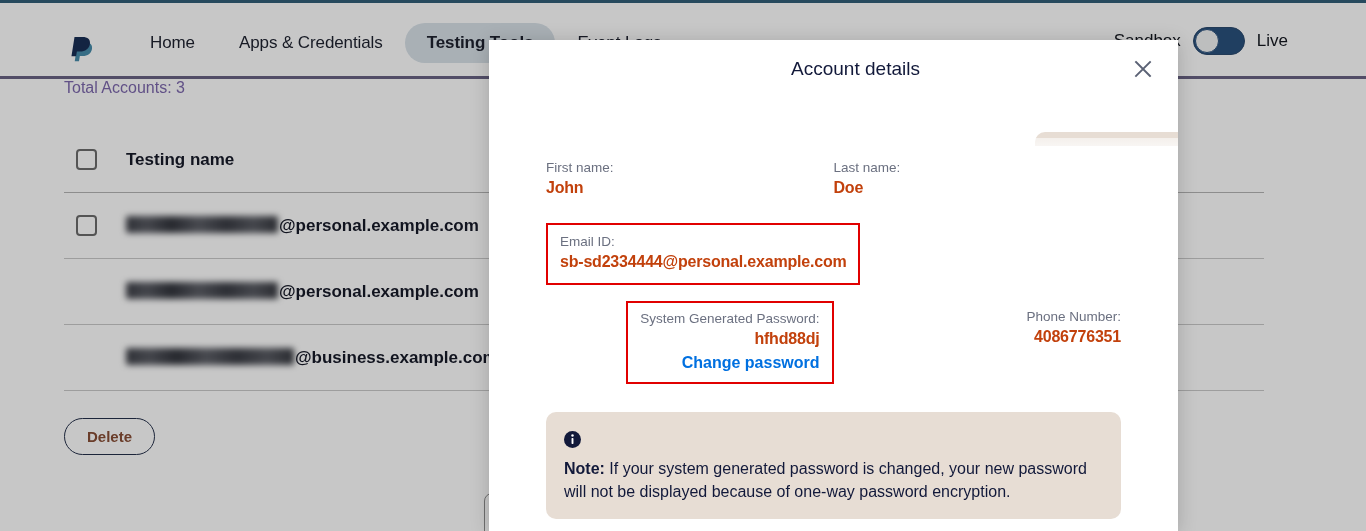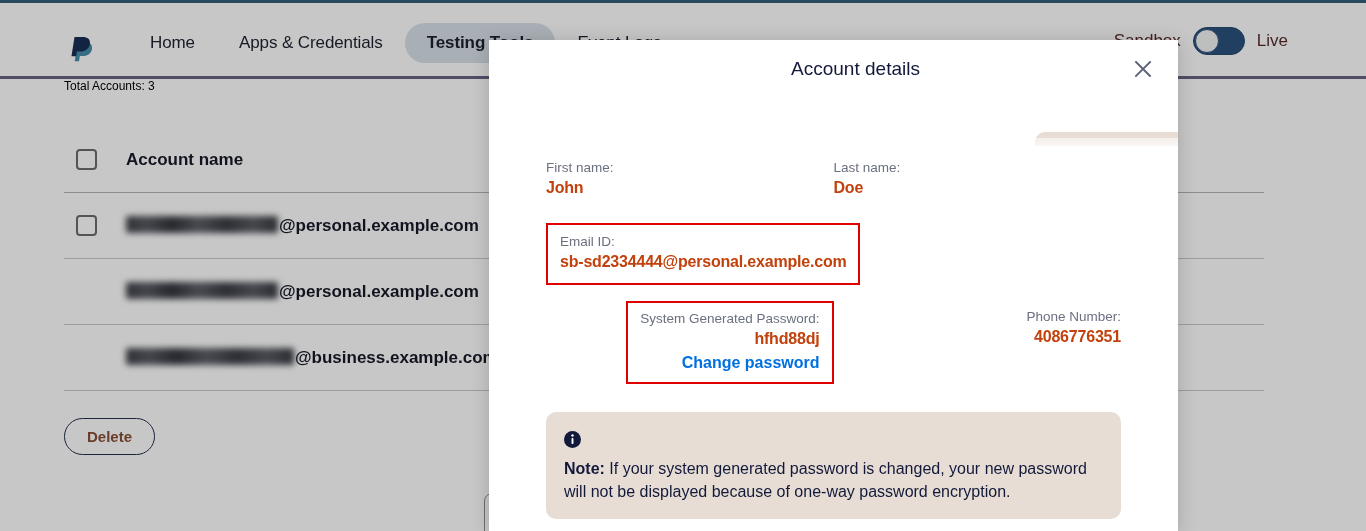--- a/index.html
+++ b/index.html
@@ -25,33 +25,33 @@
     display: flex; align-items: center;
   }
   .pp-logo { position: absolute; left: 68px; top: 26px; width: 30px; height: 34px; }
   .nav-links { position: absolute; left: 128px; top: 20px; display: flex; align-items: center; gap: 0px; }
   .nav-link {
     font-size: 17px; color: #18213f; padding: 10px 22px; border-radius: 22px;
     white-space: nowrap; letter-spacing: -0.1px;
   }
   .nav-link.active { background: #cfe3f3; font-weight: bold; }
   .env-area { position: absolute; right: 78px; top: 24px; display: flex; align-items: center; gap: 12px; }
-  .env-label { font-size: 17px; color: #7f1d1d; }
+  .env-label { font-size: 17px; color: #0f172a; }
   .toggle-track {
     width: 52px; height: 28px; border-radius: 14px; background: #0057b8;
     position: relative; border: 1px solid #0b4f9e;
   }
   .toggle-knob {
     position: absolute; left: 1px; top: 1px; width: 24px; height: 24px;
     border-radius: 50%; background: #f2f3f5; border: 1px solid #0057b8;
   }
   .purple-rule { position: absolute; left: 0; top: 76px; width: 1366px; height: 3px; background: #6b5fa8; }
 
   .content { position: absolute; left: 0; top: 79px; width: 1366px; height: 452px; background: #ffffff; }
-  .total-accounts { position: absolute; left: 64px; top: 0px; font-size: 12px; color: #000000; }
+  .total-accounts { position: absolute; left: 64px; top: 0px; font-size: 16px; color: #8b5cf6; }
 
   .acct-table { position: absolute; left: 64px; top: 48px; width: 1200px; }
   .acct-row {
     display: flex; align-items: center; height: 66px;
     border-bottom: 1px solid #c9c9c9; padding-left: 12px;
   }
   .acct-row.header { border-bottom: 1px solid #b5b5b5; }
   .cb {
     width: 21px; height: 21px; border: 2px solid #6c6c6c; border-radius: 4px;
     background: #fff; margin-right: 29px; flex: none;
@@ -158,21 +158,21 @@
     </div>
 
     <div class="purple-rule"></div>
 
     <div class="content">
       <div class="total-accounts">Total Accounts: 3</div>
 
       <div class="acct-table">
         <div class="acct-row header">
           <div class="cb"></div>
-          <div class="acct-name">Account name</div>
+          <div class="acct-name">Testing name</div>
         </div>
 
         <div class="acct-row">
           <div class="cb"></div>
           <div class="acct-email">
             <span class="redacted" style="width:152px"></span><span>@personal.example.com</span>
           </div>
         </div>
 
         <div class="acct-row">

